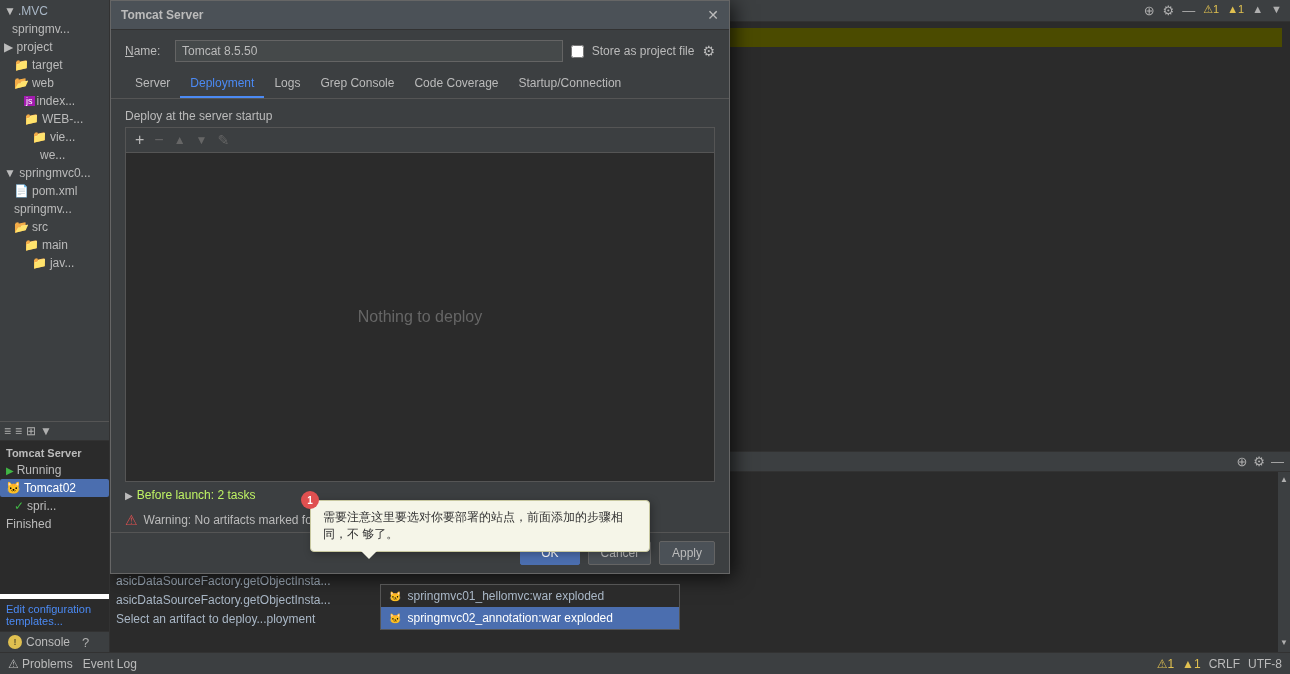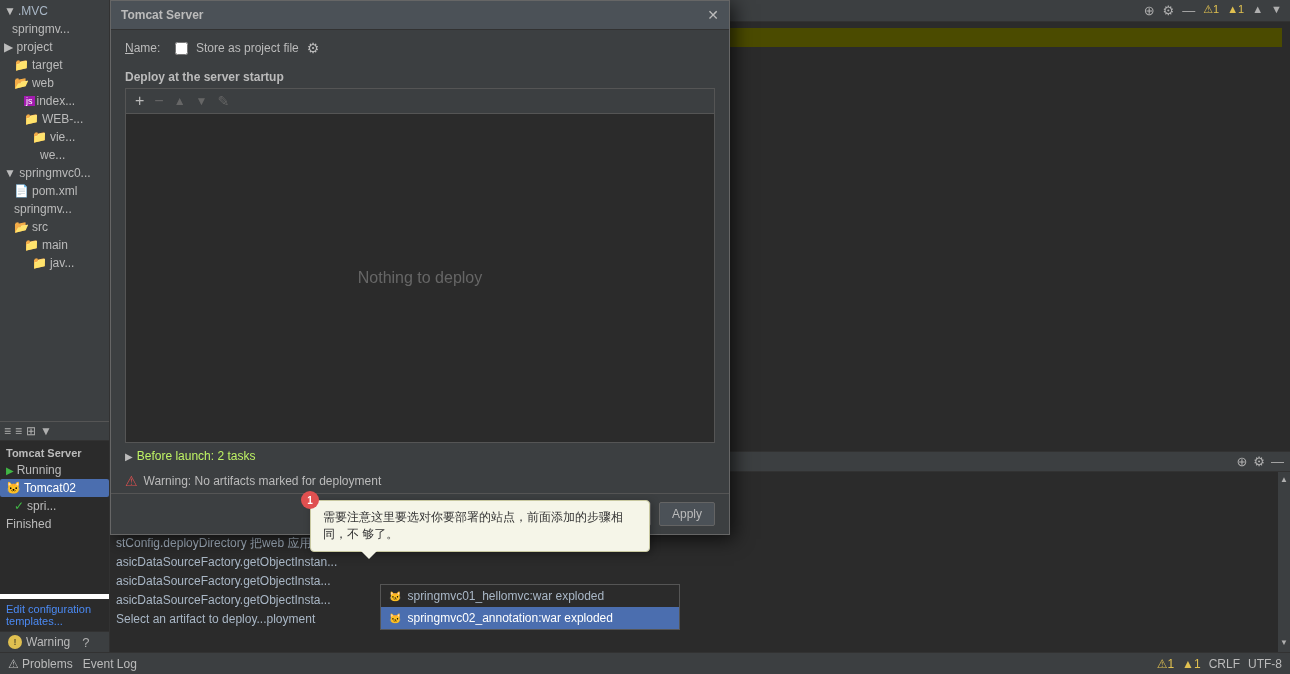--- a/index.html
+++ b/index.html
@@ -105,21 +105,21 @@
           <div style="display:flex;align-items:center;padding:2px 6px;color:#bbbbbb;cursor:pointer;">
             <span>Finished</span>
           </div>
         </div>
 
         <div style="color:#4b8af4;padding:4px 6px;font-size:11px;cursor:pointer;border-top:5px solid #ffffff;">Edit configuration templates...</div>
 
         <div style="border-top:1px solid #323232; background:#3c3f41; display:flex; align-items:center;">
           <div style="display:flex;align-items:center;padding:3px 8px;color:#bbbbbb;font-size:11px;cursor:pointer;">
             <span style="width:14px;height:14px;background:#e0c050;border-radius:50%;display:inline-flex;align-items:center;justify-content:center;color:#1a1a1a;font-size:9px;margin-right:4px;">!</span>
-            <span>Warning</span>
+            <span>Console</span>
           </div>
           <span style="color:#afafaf;margin-left:4px;font-size:13px;cursor:pointer;">?</span>
         </div>
       </div>
     </div>
 
     <div class="center-pane" style="position:relative; flex:1; display:flex; flex-direction:column; overflow:hidden;">
 
       <div style="display:flex; flex:1; overflow:hidden;">
 
@@ -168,27 +168,36 @@
       <div style="position:absolute; top:0; left:0; right:0; bottom:22px; display:flex; align-items:flex-start; justify-content:flex-start; z-index:10; pointer-events:none;">
         <div style="pointer-events:all; background:#3c3f41; border:1px solid #666; width:620px; box-shadow:4px 4px 18px rgba(0,0,0,0.7); display:flex; flex-direction:column; margin-top:0;">
 
           <div style="background:#4b5157; padding:6px 10px; display:flex; align-items:center; justify-content:space-between; border-bottom:1px solid #323232;">
             <span style="color:#bbbbbb; font-size:12px; font-weight:bold;">Tomcat Server</span>
             <span style="color:#bbbbbb;cursor:pointer;font-size:14px;">✕</span>
           </div>
 
           <div style="padding:10px 14px 4px 14px; display:flex; align-items:center; gap:8px;">
             <label style="color:#bbbbbb; min-width:42px;"><u>N</u>ame:</label>
+            <input type="text" style="flex: 1 1 0%; background: rgb(69, 73, 74); border: 1px solid rgb(100, 100, 100); color: rgb(187, 187, 187); padding: 3px 6px; font-size: 12px; outline: none;" value="Tomcat 8.5.50">
             <input type="checkbox" style="accent-color: rgb(75, 110, 175);">
             <span style="color:#bbbbbb;">Store as project file</span>
             <button style="background:none;border:none;color:#bbbbbb;cursor:pointer;font-size:14px;">⚙</button>
           </div>
 
-
-          <div style="padding:10px 14px 4px 14px;font-weight:bold;">
+          <div style="display:flex; border-bottom:1px solid #555; padding:0 14px; margin-top:4px;">
+            <div style="padding:6px 10px;color:#bbbbbb;cursor:pointer;font-size:12px;border-bottom:2px solid transparent;">Server</div>
+            <div style="padding:6px 10px;color:#4b8af4;cursor:pointer;font-size:12px;border-bottom:2px solid #4b8af4;">Deployment</div>
+            <div style="padding:6px 10px;color:#bbbbbb;cursor:pointer;font-size:12px;border-bottom:2px solid transparent;">Logs</div>
+            <div style="padding:6px 10px;color:#bbbbbb;cursor:pointer;font-size:12px;border-bottom:2px solid transparent;">Grep Console</div>
+            <div style="padding:6px 10px;color:#bbbbbb;cursor:pointer;font-size:12px;border-bottom:2px solid transparent;">Code Coverage</div>
+            <div style="padding:6px 10px;color:#bbbbbb;cursor:pointer;font-size:12px;border-bottom:2px solid transparent;">Startup/Connection</div>
+          </div>
+
+          <div style="padding:10px 14px 4px 14px;">
             <span style="color:#bbbbbb;font-size:12px;">Deploy at the server startup</span>
           </div>
 
           <div style="margin:0 14px; border:1px solid #555; border-bottom:none; background:#3c3f41; padding:3px 6px; display:flex; gap:4px; align-items:center;">
             <button style="background:none;border:none;color:#bbbbbb;cursor:pointer;font-size:16px;padding:0 3px;">+</button>
             <button style="background:none;border:none;color:#666;cursor:pointer;font-size:16px;padding:0 3px;">−</button>
             <button style="background:none;border:none;color:#666;cursor:pointer;font-size:12px;padding:0 3px;">▲</button>
             <button style="background:none;border:none;color:#666;cursor:pointer;font-size:12px;padding:0 3px;">▼</button>
             <button style="background:none;border:none;color:#666;cursor:pointer;font-size:14px;padding:0 3px;">✎</button>
           </div>

